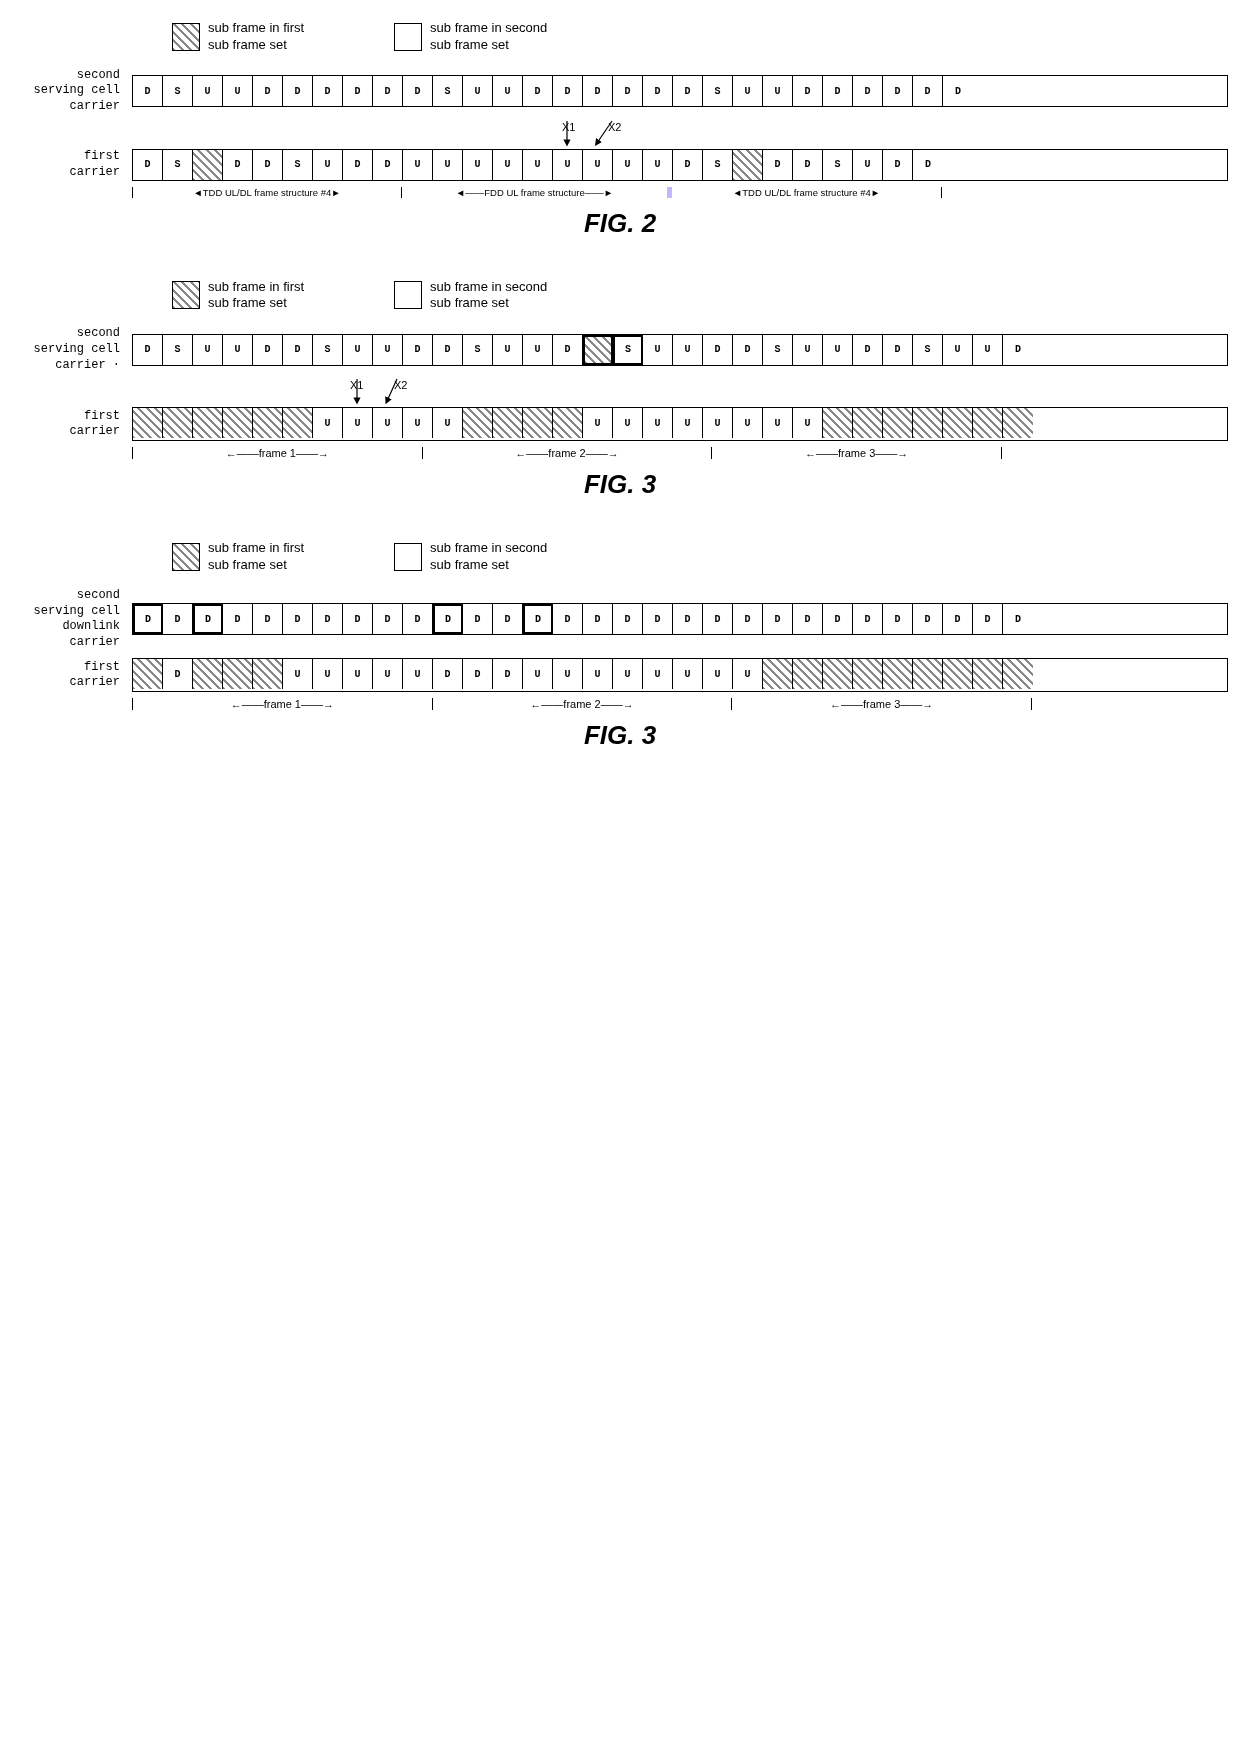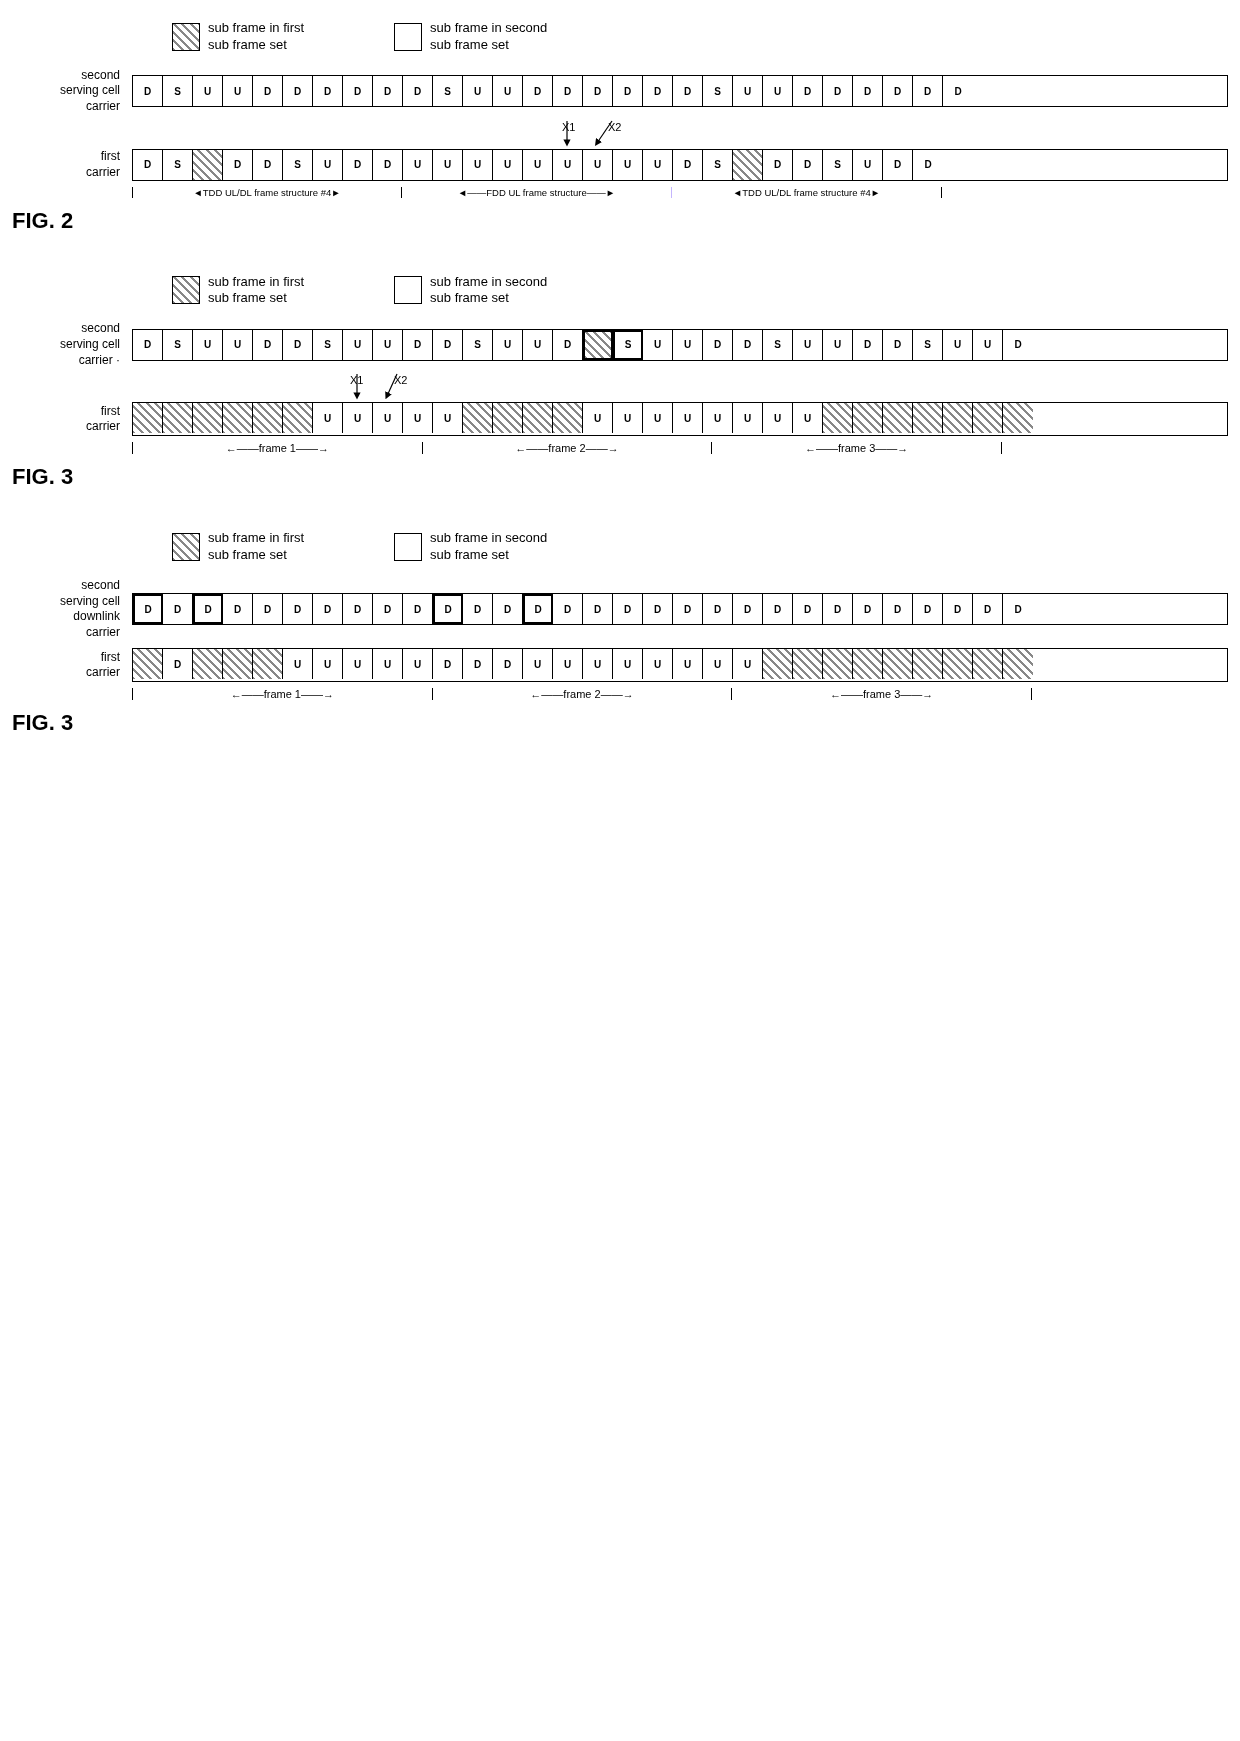--- a/index.html
+++ b/index.html
@@ -53,20 +53,21 @@
 
     
     .fig-section {
       margin-bottom: 40px;
     }
 
     .diagram-row {
       display: flex;
       align-items: center;
       margin-bottom: 6px;
+      font-family: Liberation Mono, monospace;
     }
 
     .row-label {
       width: 120px;
       font-size: 13px;
       text-align: right;
       padding-right: 12px;
       line-height: 1.3;
       flex-shrink: 0;
     }
@@ -95,24 +96,25 @@
     }
     .cell-hatch {
       background: repeating-linear-gradient(
         45deg,
         #888 0px, #888 2px,
         #fff 2px, #fff 6px
       );
     }
 
     .fig-label {
-      text-align: left;
-      font-size: 22px;
+      text-align: center;
+      font-size: 26px;
       font-weight: bold;
       margin: 10px 0 20px 0;
+      font-style: italic;
     }
   </style>
 </head>
 <body>
 
 <div class="page">
 
   <div class="fig-section">
 
     <div class="legend" style="margin-left:160px; margin-bottom:14px;">
@@ -214,21 +216,21 @@
           <div class="cell">U</div>
           <div class="cell">D</div>
           <div class="cell">D</div>
         </div>
     </div>
 
     <div style="margin-left:120px; display:flex; font-size:9.5px; margin-top:0;">
       <div style="width:270px; text-align:center; border-left:1px solid #000; border-right:1px solid #000; position:relative;">
         <span>◄TDD UL/DL frame structure #4►</span>
       </div>
-      <div style="width:270px; text-align:center; border-right:1px solid #c4b5fd;">
+      <div style="width:270px; text-align:center; border-right:5px solid #c4b5fd;">
         <span>◄——FDD UL frame structure——►</span>
       </div>
       <div style="width:270px; text-align:center; border-right:1px solid #000;">
         <span>◄TDD UL/DL frame structure #4►</span>
       </div>
     </div>
 
     <div class="fig-label">FIG. 2</div>
   </div>
 

